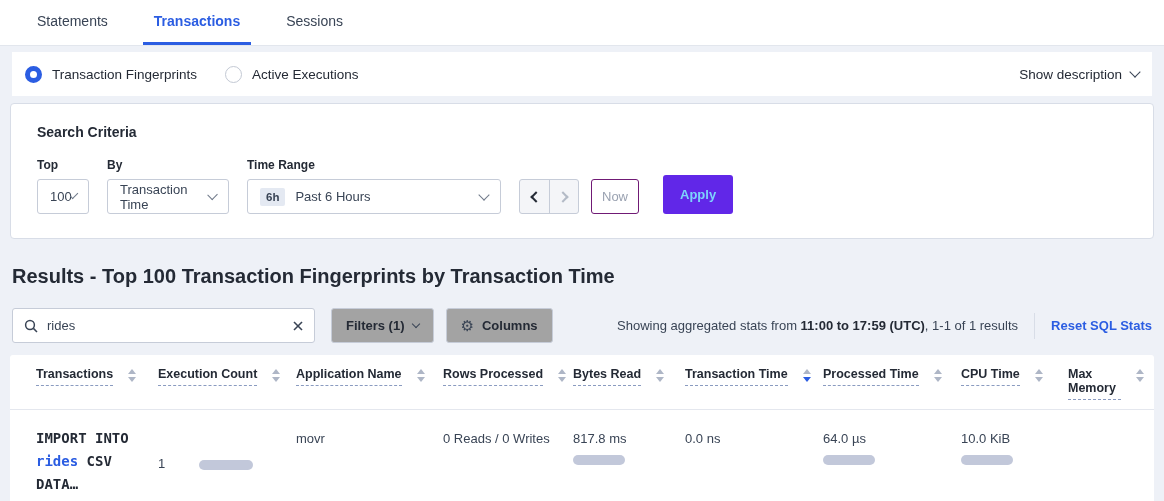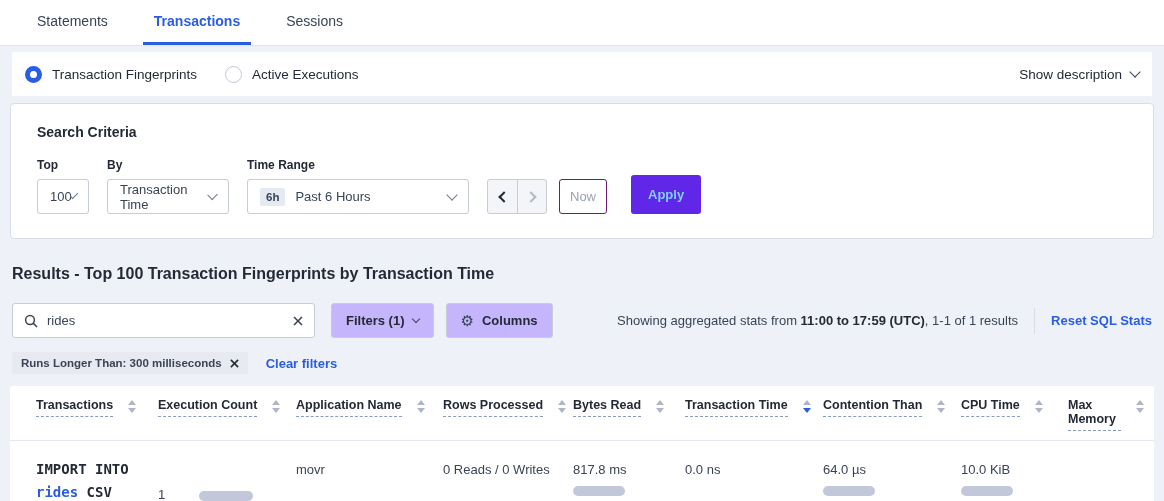--- a/index.html
+++ b/index.html
@@ -31,44 +31,44 @@
   .criteria-card { background:#fff; border:1px solid #d8dde7; border-radius:4px;
     margin:7px 10px 0; padding:20px 26px 24px; }
   .criteria-title { font-size:14px; font-weight:700; color:#242a35; }
   .criteria-row { display:flex; align-items:flex-end; margin-top:18px; gap:18px; }
   .fgroup .flabel { font-size:12px; font-weight:700; color:#242a35; margin-bottom:7px; }
   .selectbox { height:35px; border:1px solid #c6ccd8; border-radius:3px; background:#fff;
     display:flex; align-items:center; padding:0 12px; cursor:pointer; color:#394455; font-size:13px; }
   .selectbox .chev { margin-left:auto; border-color:#707a8a; }
   .sel-top { width:52px; }
   .sel-by { width:122px; }
-  .sel-range { width:222px; }
+  .sel-range { width:254px; }
   .range-badge { background:#e4e9f2; border-radius:2px; font-size:11.5px; font-weight:700;
     color:#394455; padding:3px 6px; margin-right:10px; }
   .arrow-group { display:flex; height:35px; border:1px solid #c6ccd8; border-radius:3px;
     overflow:hidden; background:#f4f5f8; }
   .arrow-btn { width:29px; display:flex; align-items:center; justify-content:center; cursor:pointer; }
   .arrow-btn + .arrow-btn { border-left:1px solid #c6ccd8; }
   .chev-l { width:8px; height:8px; border-left:2.2px solid #242a35; border-bottom:2.2px solid #242a35;
     transform:rotate(45deg); margin-left:3px; }
   .chev-r { width:8px; height:8px; border-right:2px solid #b3bac6; border-bottom:2px solid #b3bac6;
     transform:rotate(-45deg); margin-right:3px; }
   .now-btn { height:35px; min-width:46px; background:#fff; border:1px solid #701a75; border-radius:3px;
     color:#9aa2b1; font-size:13px; padding:0 10px; cursor:default; margin-left:-6px; }
   .apply-btn { height:39px; background:#6127e8; border:none; border-radius:3px; color:#7dd3fc;
     font-weight:700; font-size:13px; padding:0 17px; cursor:pointer; margin-left:6px;
     font-family:"Liberation Sans", sans-serif; }
   
-  .results-heading { margin:26px 12px 0; font-size:16px; font-weight:700; color:#242a35; }
+  .results-heading { margin:26px 12px 0; font-size:20px; font-weight:700; color:#242a35; }
   .controls-row { display:flex; align-items:center; margin:20px 12px 0; }
   .searchbox { width:303px; height:35px; border:1px solid #c6ccd8; border-radius:3px; background:#fff;
     display:flex; align-items:center; padding:0 11px; }
   .searchbox input { border:none; outline:none; flex:1; font-size:13px; color:#394455; margin:0 9px;
     font-family:"Liberation Sans", sans-serif; background:transparent; }
-  .icon-btn { height:35px; border:1px solid #c6ccd8; border-radius:3px; background:#c4b5fd;
+  .icon-btn { height:35px; border:1px solid #c6ccd8; border-radius:3px; background:#a3a3a3;
     display:flex; align-items:center; gap:8px; padding:0 14px; font-size:13px; font-weight:700;
     color:#242a35; cursor:pointer; font-family:"Liberation Sans", sans-serif; }
   .filters-btn { margin-left:16px; }
   .columns-btn { margin-left:12px; }
   .gear { font-size:15px; font-weight:400; color:#394455; line-height:1; }
   .stats-area { margin-left:auto; display:flex; align-items:center; font-size:13px; color:#394455; }
   .stats-text b { color:#242a35; }
   .vdiv { width:1px; height:26px; background:#d8dde7; margin:0 16px; }
   .link { color:#2b5de2; font-weight:700; font-size:13px; text-decoration:none; cursor:pointer; }
   
@@ -188,30 +188,20 @@
       <span class="gear">⚙</span>
       <span>Columns</span>
     </div>
     <div class="stats-area">
       <span class="stats-text"><span>Showing aggregated stats from </span><b>11:00 to 17:59 (UTC)</b><span>, 1-1 of 1 results</span></span>
       <span class="vdiv"></span>
       <a class="link">Reset SQL Stats</a>
     </div>
   </div>
 
-  <div class="pill-row">
-    <div class="pill">
-      <span>Runs Longer Than: 300 milliseconds</span>
-      <svg width="9" height="9" viewBox="0 0 10 10">
-        <line x1="1" y1="1" x2="9" y2="9" stroke="#242a35" stroke-width="1.8"></line>
-        <line x1="9" y1="1" x2="1" y2="9" stroke="#242a35" stroke-width="1.8"></line>
-      </svg>
-    </div>
-    <a class="link">Clear filters</a>
-  </div>
 
   <div class="table-card">
     <div class="trow thead">
       <div class="th">
         <span class="th-label">Transactions</span>
         <span class="sort">
             <i class="tri up"></i>
             <i class="tri down"></i>
           </span>
       </div>
@@ -244,21 +234,21 @@
           </span>
       </div>
       <div class="th">
         <span class="th-label">Transaction Time</span>
         <span class="sort desc">
             <i class="tri up"></i>
             <i class="tri down"></i>
           </span>
       </div>
       <div class="th">
-        <span class="th-label">Contention Than</span>
+        <span class="th-label">Processed Time</span>
         <span class="sort">
             <i class="tri up"></i>
             <i class="tri down"></i>
           </span>
       </div>
       <div class="th">
         <span class="th-label">CPU Time</span>
         <span class="sort">
             <i class="tri up"></i>
             <i class="tri down"></i>

